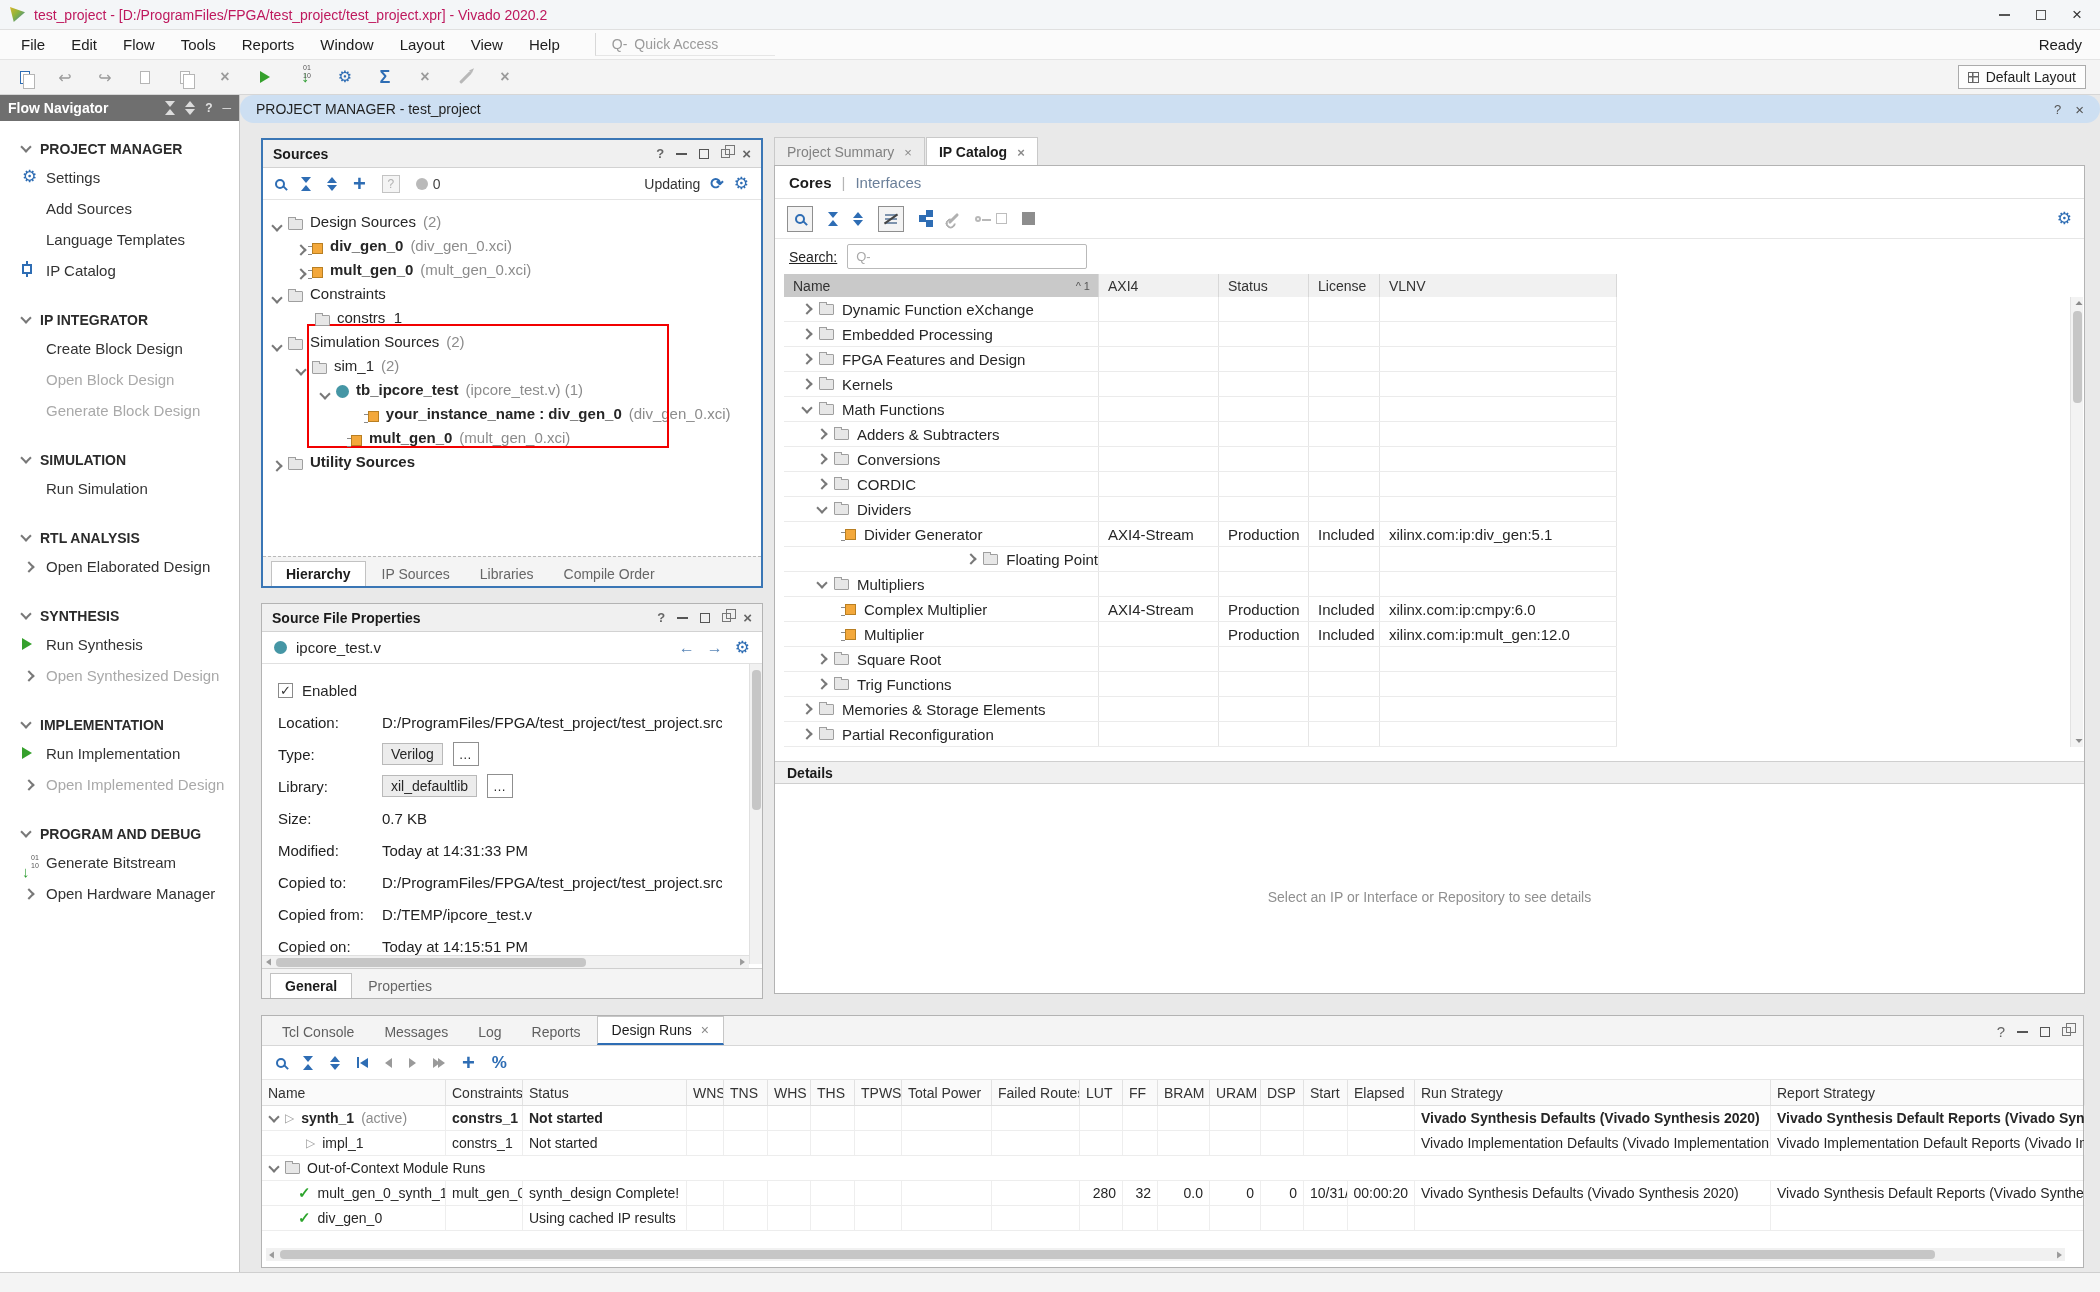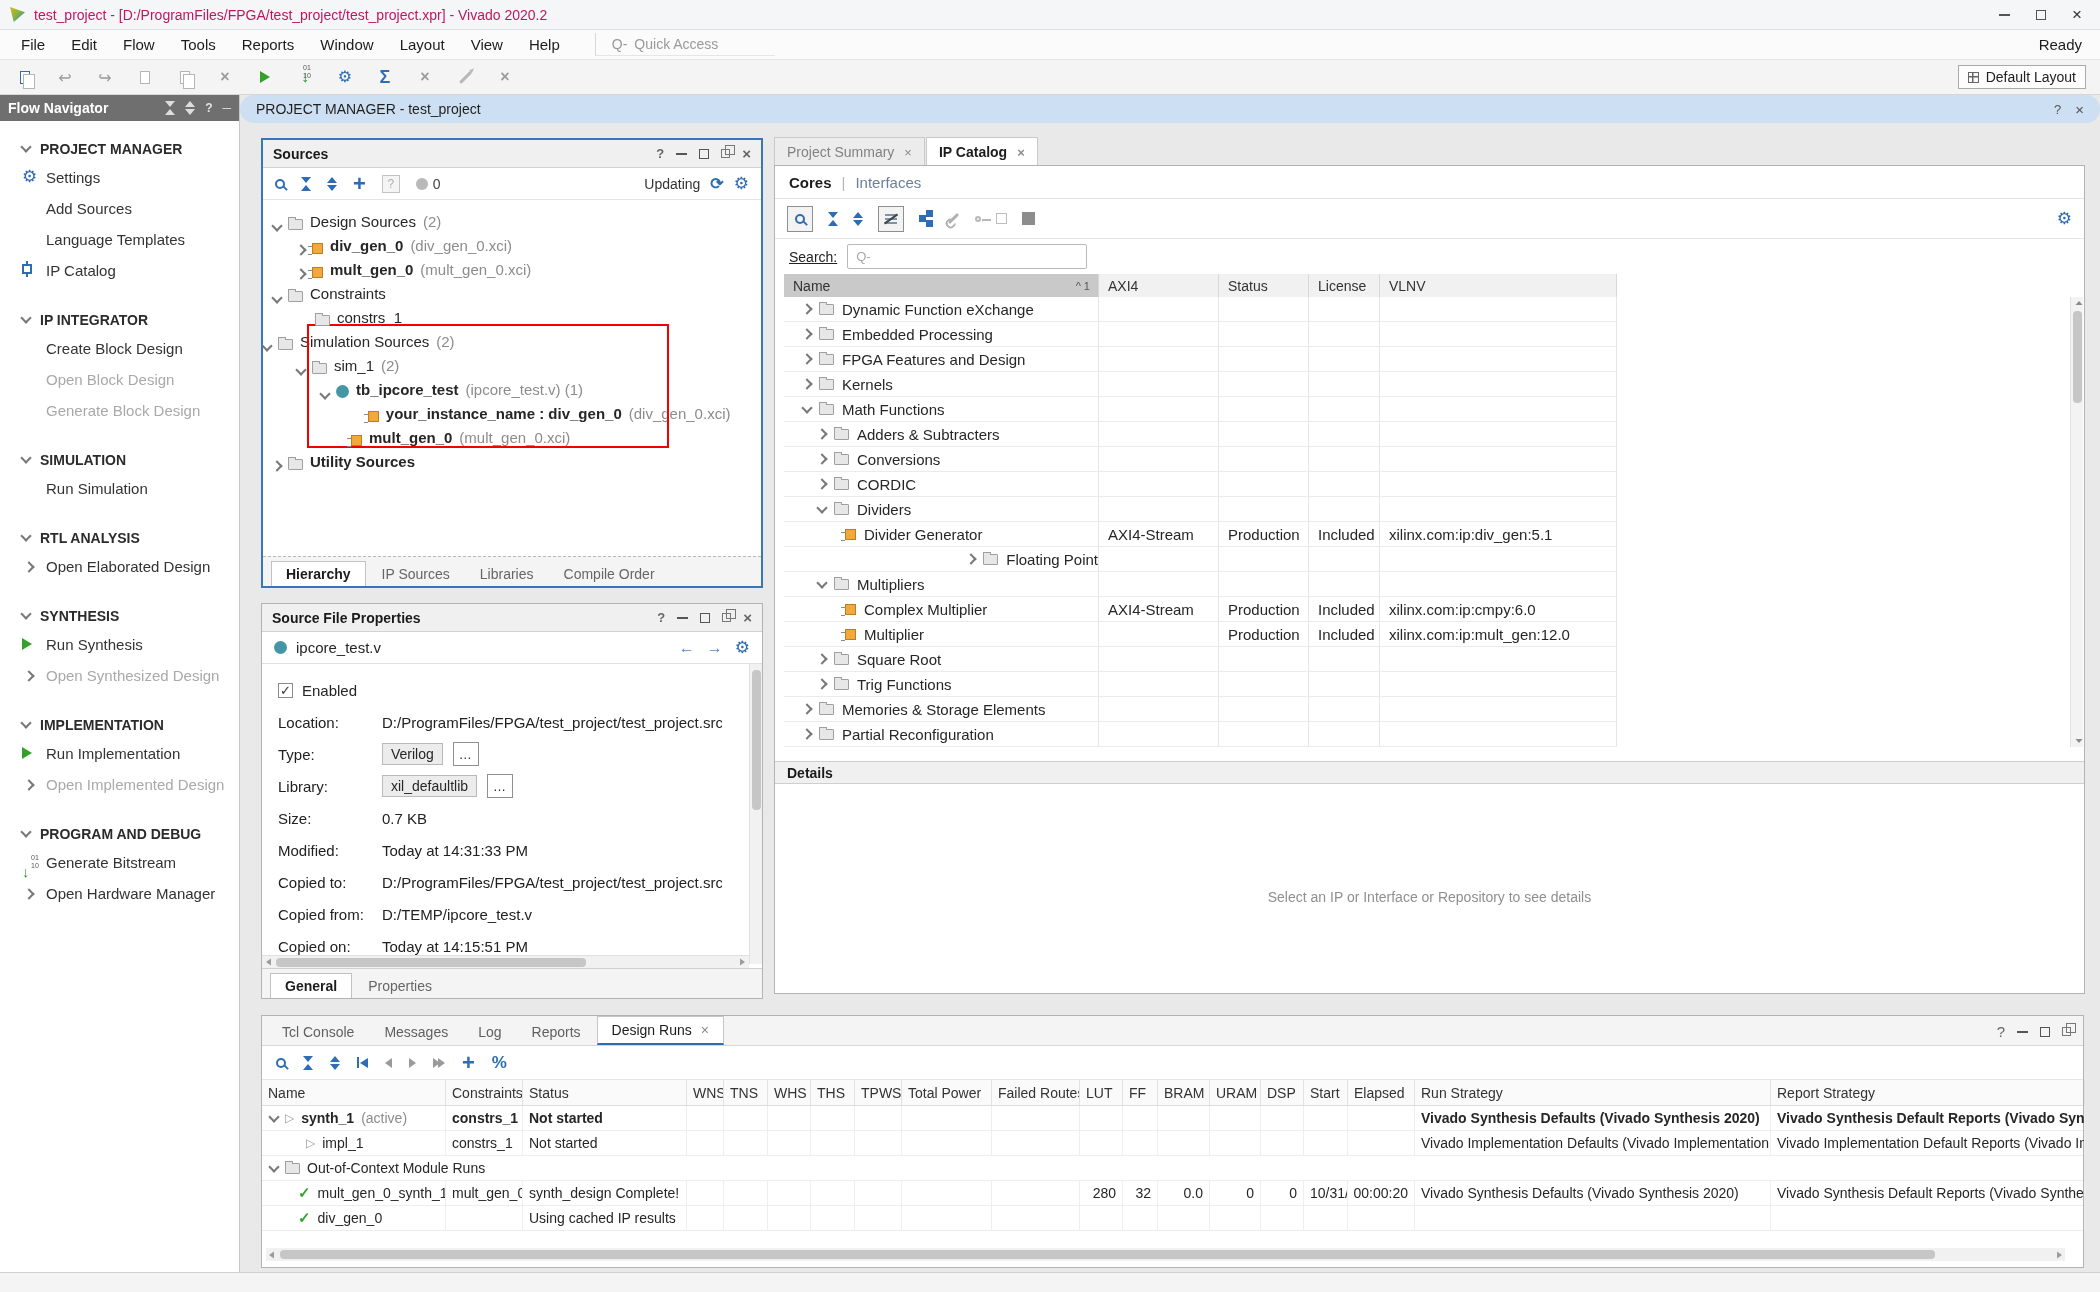--- a/index.html
+++ b/index.html
@@ -385,21 +385,21 @@
             </div>
             <div class="src-row" style="padding-left: 10px;">
               <span class="chev open"></span>
               <span class="i-folder"></span>
               <span>Constraints</span>
             </div>
             <div class="src-row" style="padding-left: 52px;">
               <span class="i-folder"></span>
               <span>constrs_1</span>
             </div>
-            <div class="src-row" style="">
+            <div class="src-row" style="padding-left: 10px;">
               <span class="chev open"></span>
               <span class="i-folder"></span>
               <span>Simulation Sources</span>
               <span class="suffix"> (2)</span>
             </div>
             <div class="src-row" style="padding-left: 34px;">
               <span class="chev open"></span>
               <span class="i-folder"></span>
               <span>sim_1</span>
               <span class="suffix"> (2)</span>

